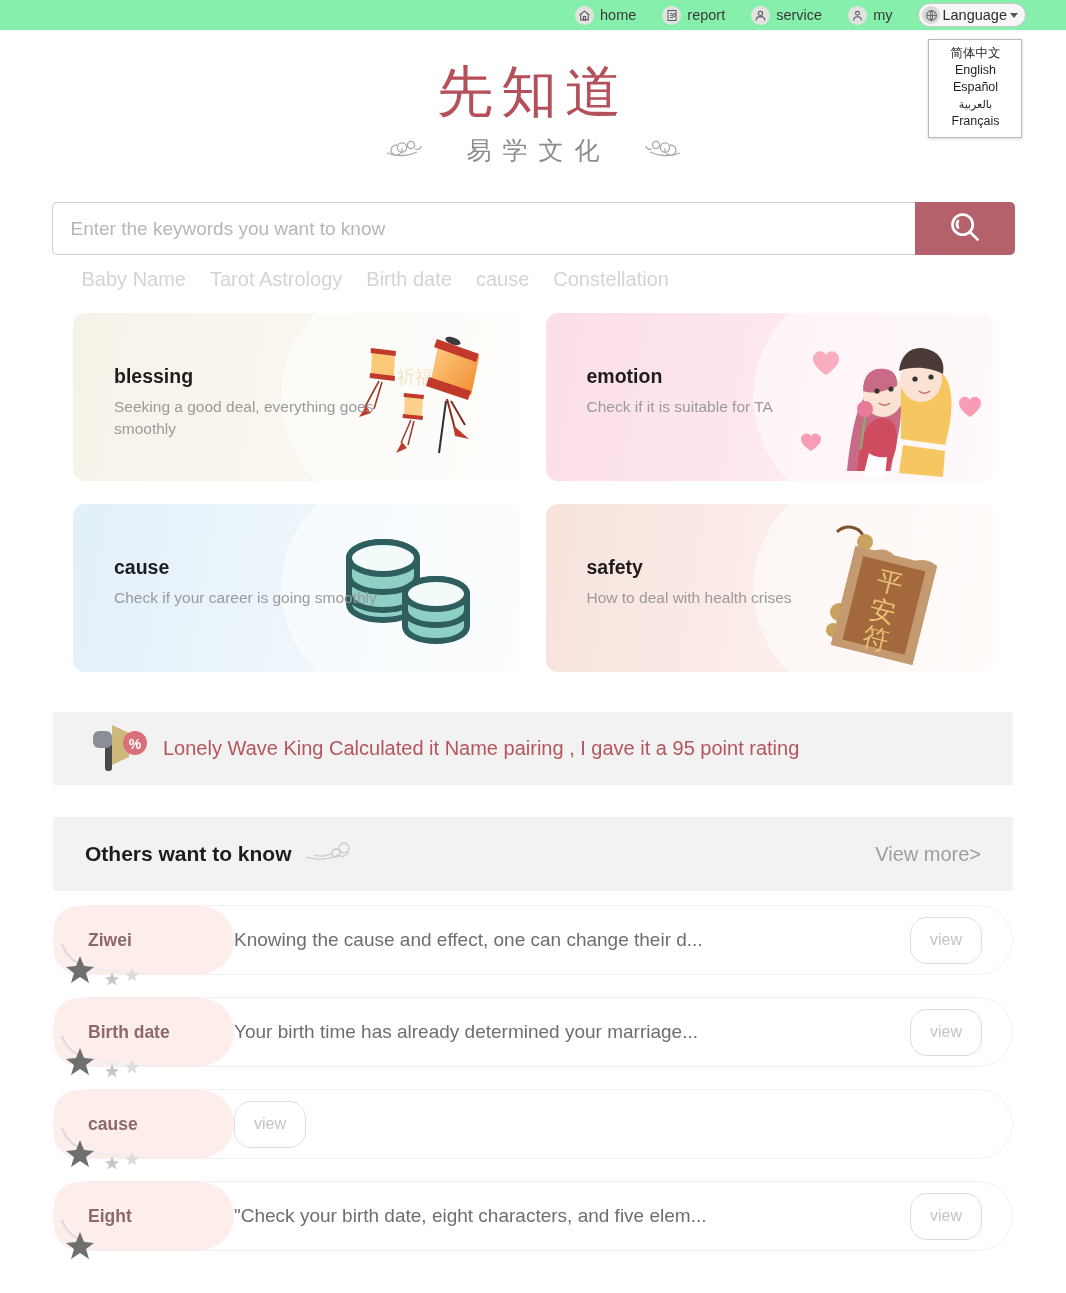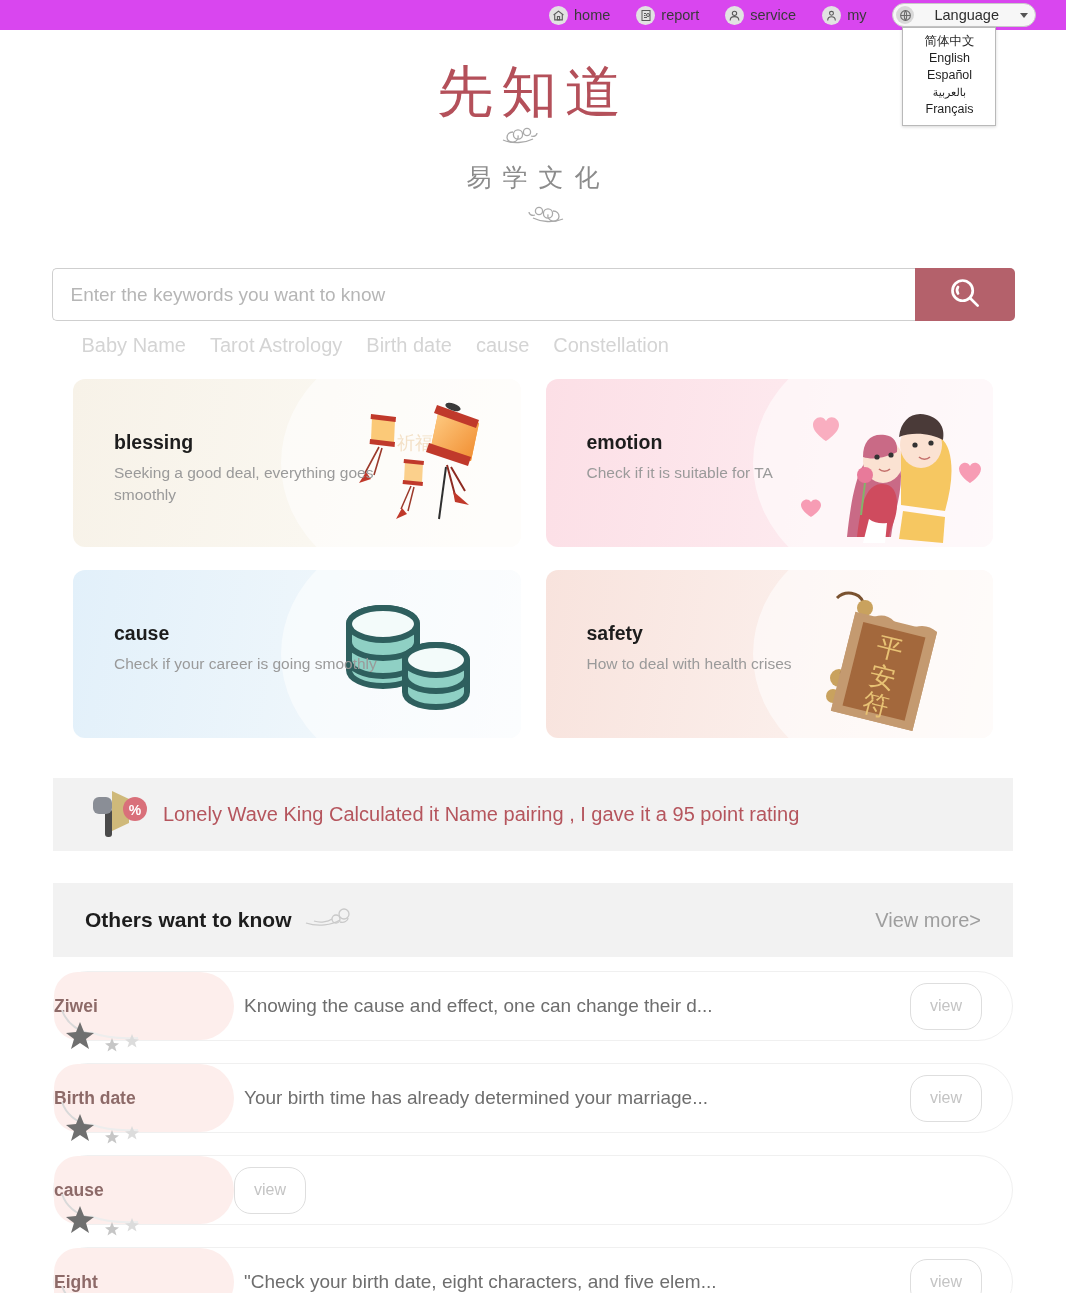--- a/index.html
+++ b/index.html
@@ -6,65 +6,65 @@
   html, body {
     width: 1066px; height: 1293px;
     background: #ffffff;
     font-family: "Liberation Sans", sans-serif;
     overflow: hidden;
   }
 
   
   .topnav {
     height: 30px;
-    background: #d946ef;
+    background: #86efac;
     display: flex;
     align-items: center;
     justify-content: flex-end;
-    padding-right: 30px;
+    padding-right: 40px;
     gap: 26px;
     position: relative;
     z-index: 50;
   }
   .navitem {
     display: flex; align-items: center; gap: 6px;
     font-size: 14.5px; color: #3a3a3a; cursor: pointer;
     white-space: nowrap;
   }
   .navicon {
     width: 19px; height: 19px; border-radius: 50%;
     background: #e2e2e2;
     display: flex; align-items: center; justify-content: center;
     flex: 0 0 auto;
   }
   .navicon svg { display: block; }
 
   
   .langwrap { position: relative; }
   .langpill {
-    display: flex; align-items: center; gap: 20px;
+    display: flex; align-items: center; gap: 2px;
     border: 1px solid #c9c9c9;
     border-radius: 13px;
     background: #f7f7f7;
     padding: 2px 7px 2px 3px;
     height: 24px;
     cursor: pointer;
   }
   .langpill .navicon { width: 18px; height: 18px; background: #d8d8d8; }
   .langlabel { font-size: 14.5px; color: #2e2e2e; }
   .caret {
     width: 0; height: 0;
     border-left: 4px solid transparent;
     border-right: 4px solid transparent;
     border-top: 5px solid #555;
     margin-left: 1px;
   }
   .langmenu {
     position: absolute;
-    top: 24px; left: 10px;
+    top: 36px; left: 10px;
     width: 94px;
     background: #fff;
     border: 1px solid #b9b9b9;
     padding: 5px 0 7px;
     box-shadow: 0 1px 3px rgba(0,0,0,.16);
   }
   .langmenu div {
     text-align: center;
     font-size: 12.5px;
     line-height: 17px;
@@ -79,21 +79,21 @@
   .logo-main {
     font-family: "DejaVu Serif", "Liberation Serif", serif;
     font-size: 56px;
     letter-spacing: 8px;
     color: #b4505a;
     line-height: 1.08;
     font-weight: 500;
   }
   .logo-sub-row {
     display: flex; align-items: center; justify-content: center;
-    gap: 7px; margin-top: 0; flex-direction: column;
+    gap: 7px; margin-top: 12px;
   }
   .logo-sub {
     font-family: "DejaVu Serif", "Liberation Serif", serif;
     font-size: 25px;
     letter-spacing: 11px;
     color: #8c8c8c;
     padding-left: 11px;
   }
   .cloud-l, .cloud-r { flex: 0 0 auto; }
 
@@ -247,30 +247,30 @@
   }
   .row-stars {
     position: absolute;
     left: 6px; bottom: -18px;
     width: 110px; height: 50px;
     z-index: 4; pointer-events: none;
   }
   .row-tag {
     position: relative; z-index: 3;
     width: 180px;
+    padding-left: 34px;
     font-size: 17.5px;
     font-weight: bold;
     color: #8d6a68;
   }
   .row-text {
     position: relative; z-index: 3;
     flex: 1;
     font-size: 19px;
     color: #6e6e6e;
-    padding-left: 10px;
     white-space: nowrap;
     overflow: hidden;
   }
   .row-btn {
     position: relative; z-index: 3;
     margin-right: 30px;
     width: 72px; height: 47px;
     border: 1px solid #dedede;
     border-radius: 17px;
     background: #fff;

